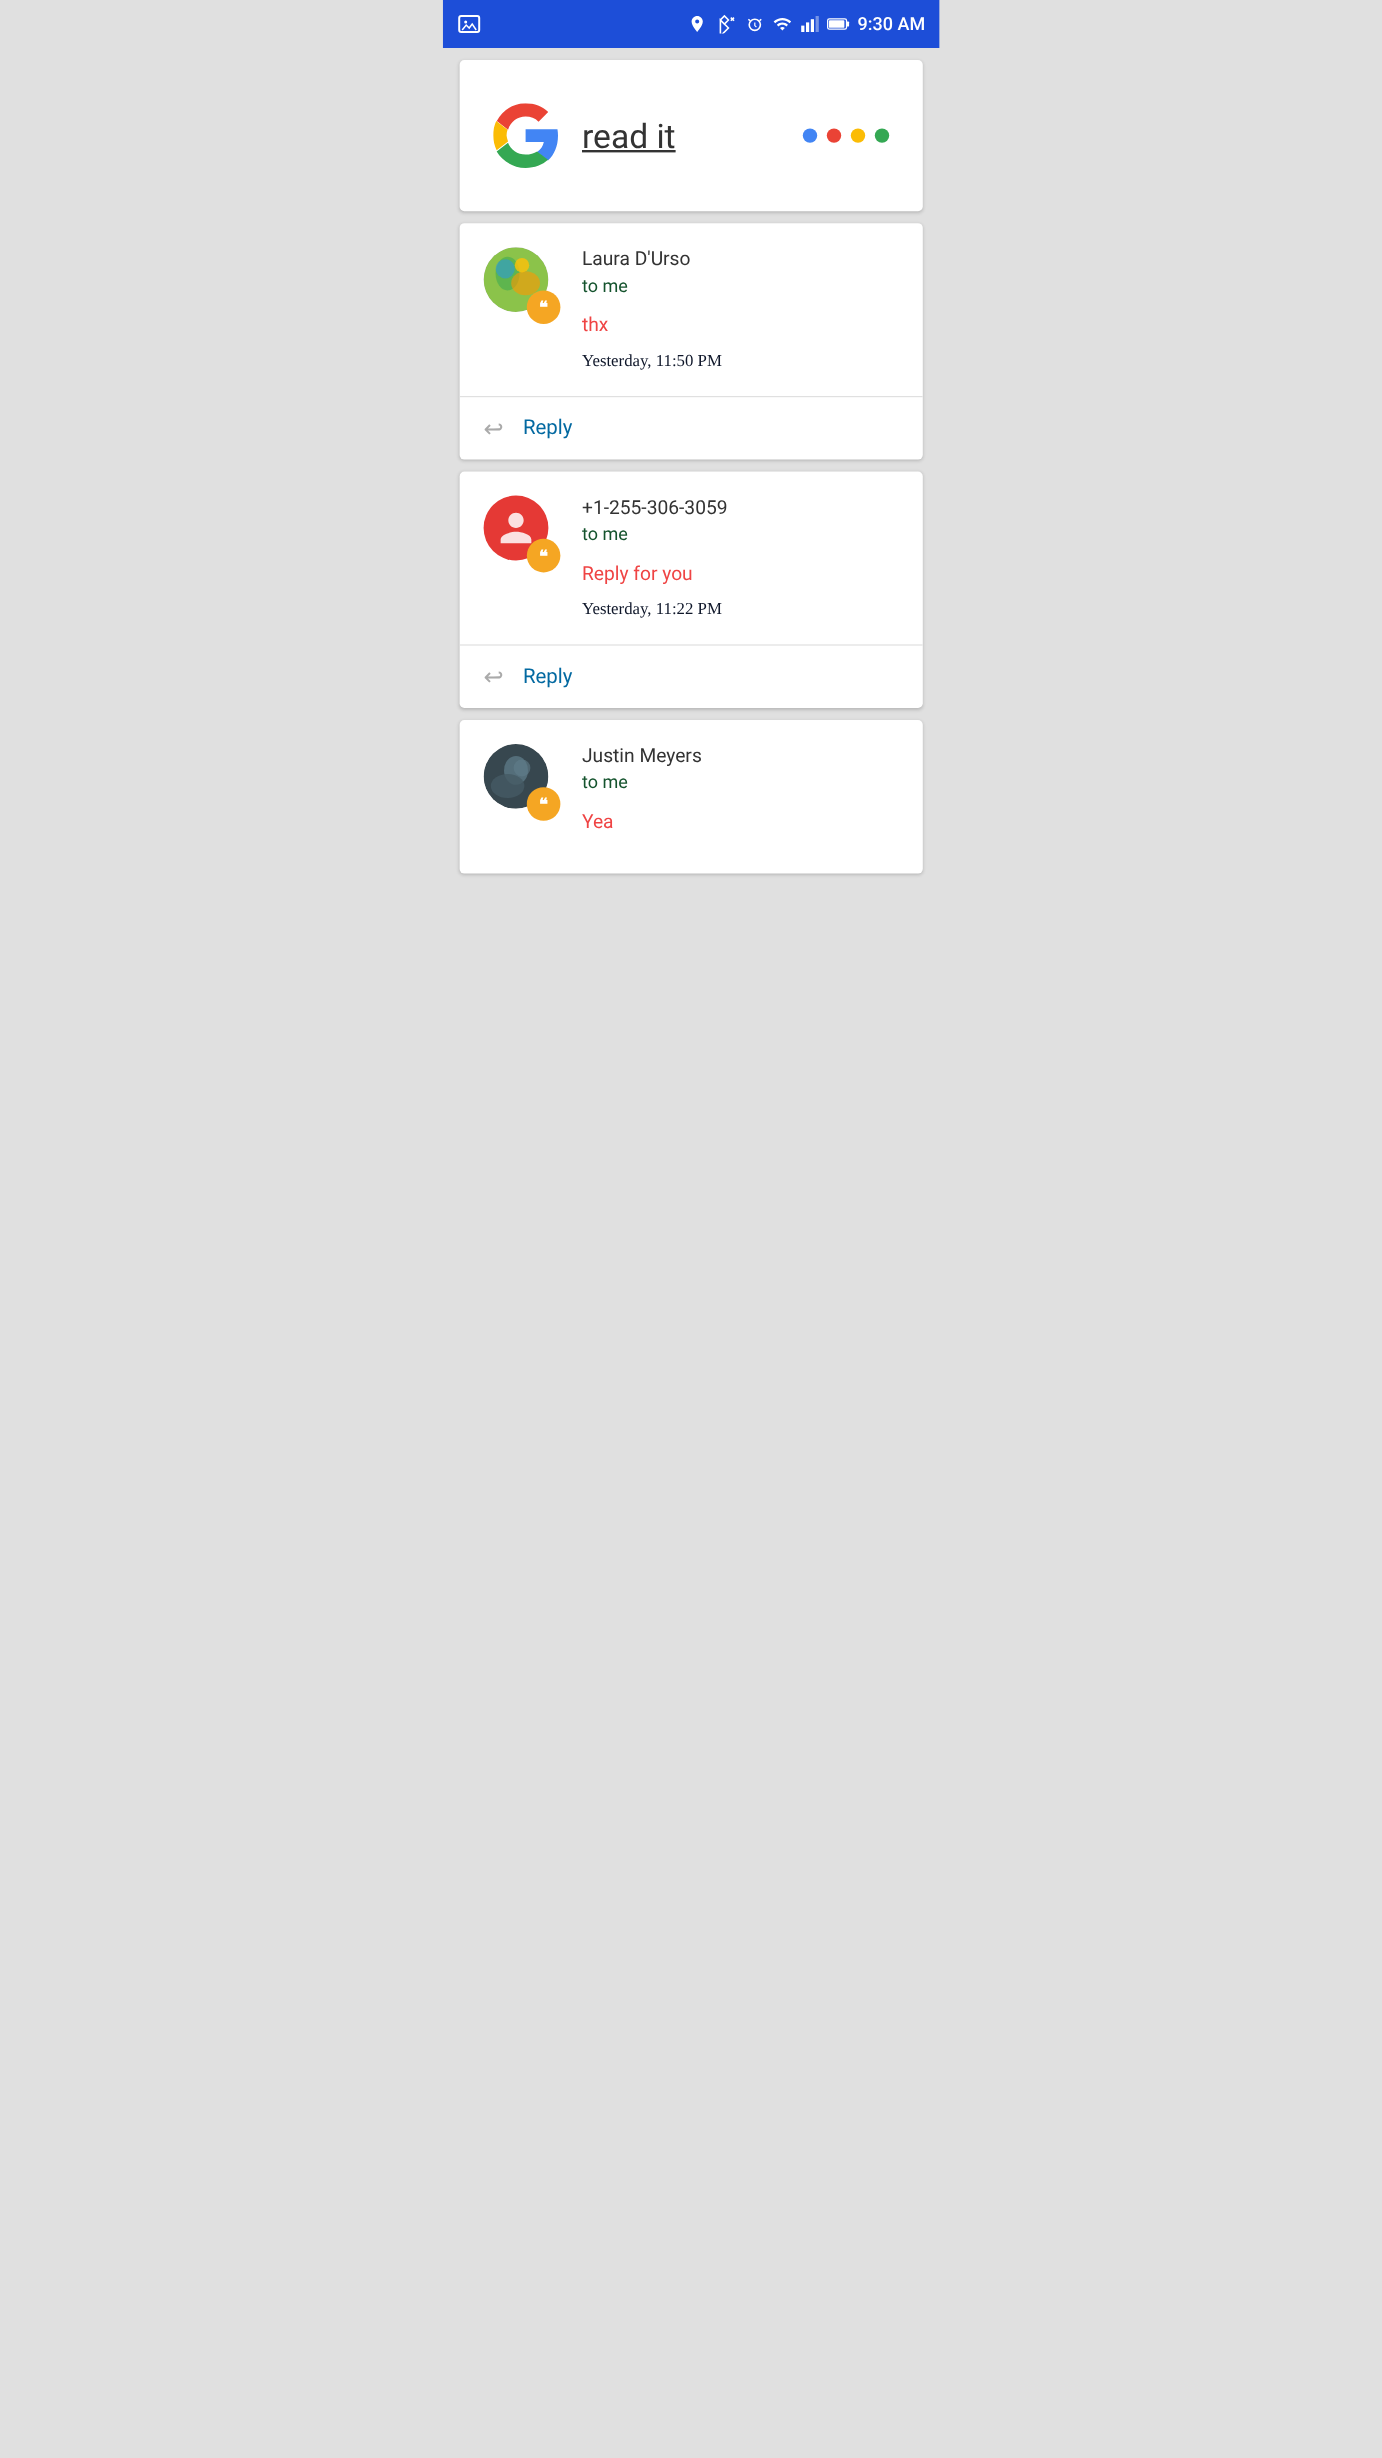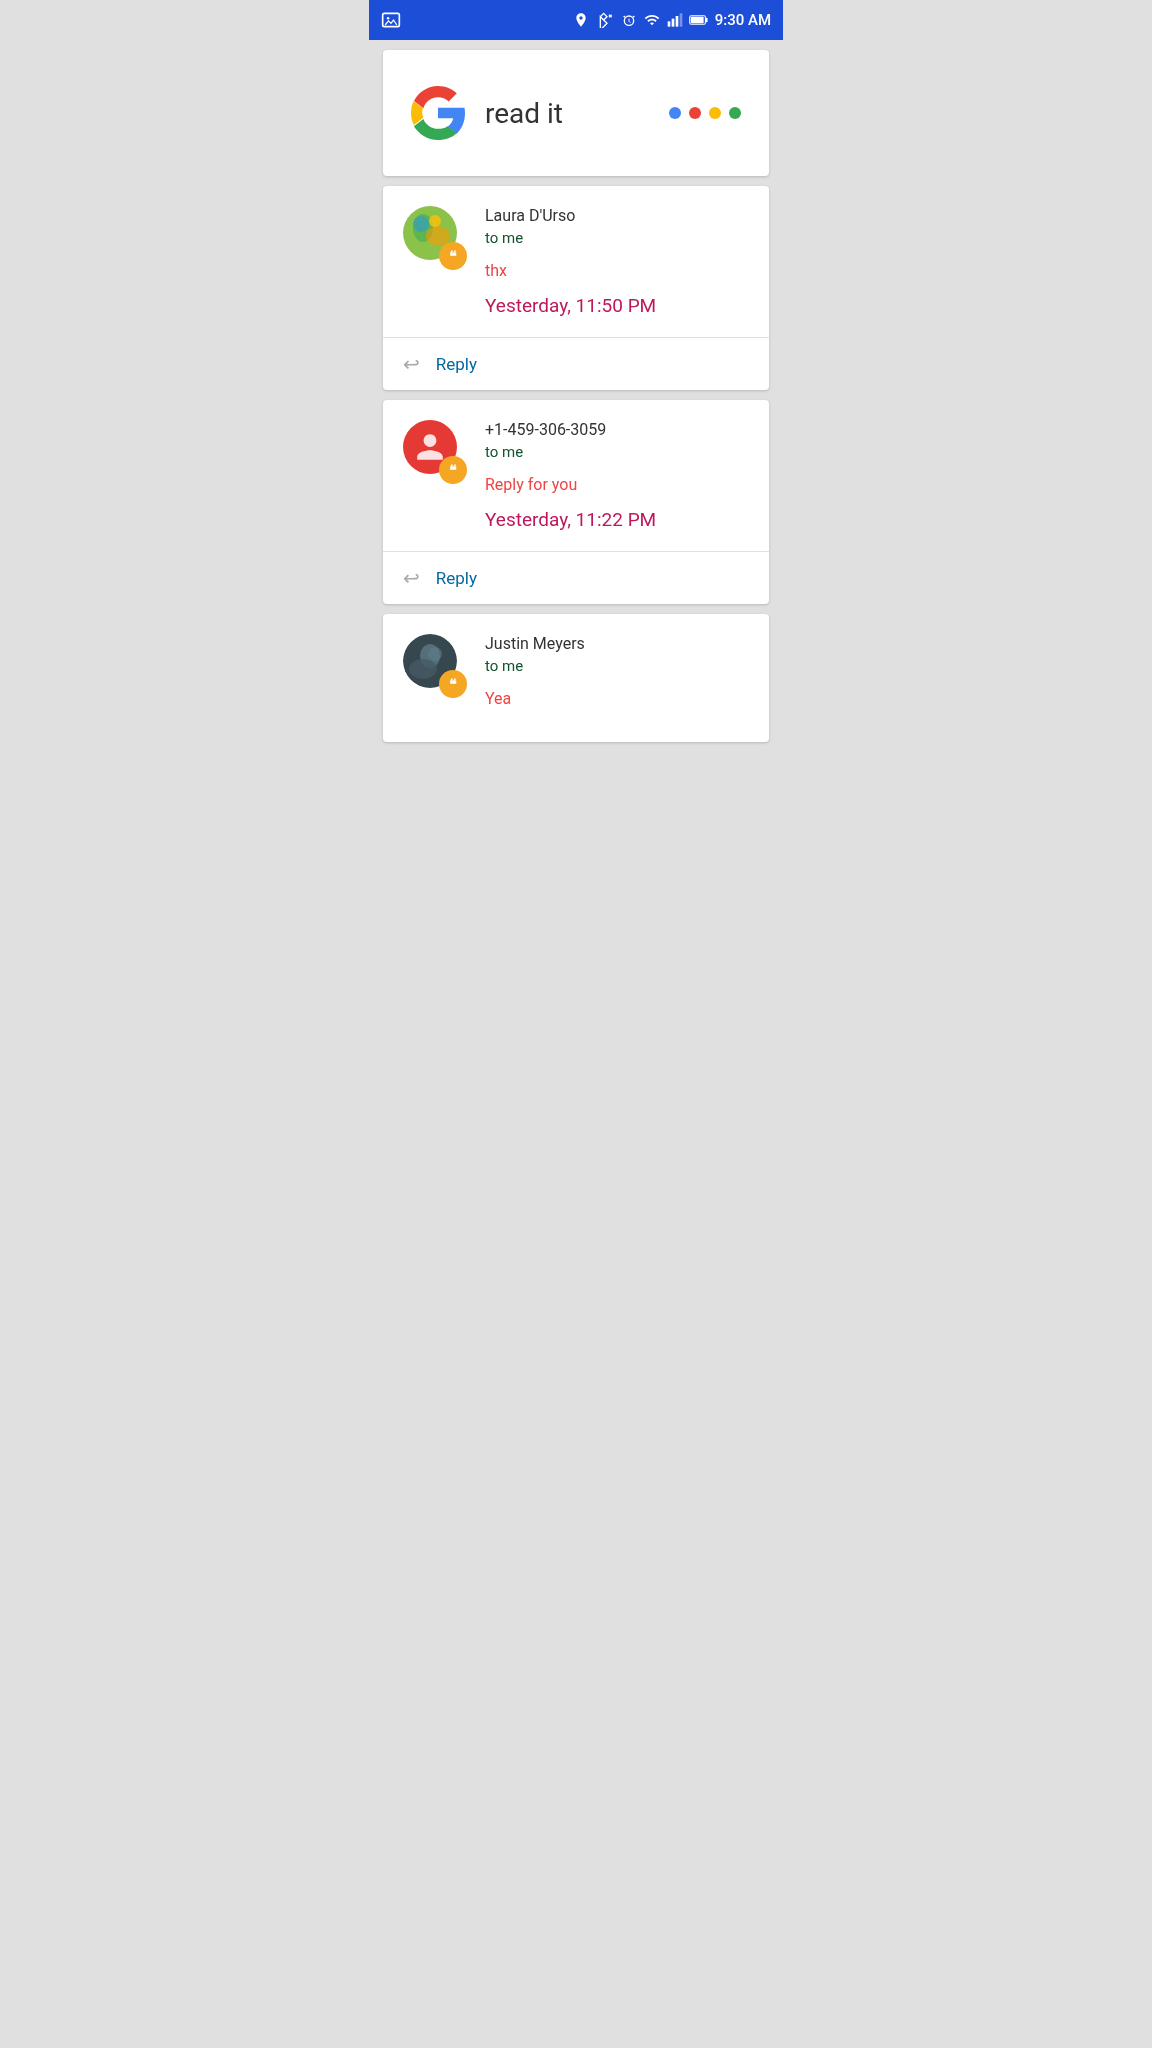--- a/index.html
+++ b/index.html
@@ -59,20 +59,21 @@
       gap: 20px;
     }
     .google-logo {
       width: 54px;
       height: 54px;
     }
     .google-title {
       font-size: 28px;
       color: #333;
       font-weight: 400;
+      text-decoration: underline;
     }
     .google-dots {
       display: flex;
       gap: 8px;
       align-items: center;
     }
     .dot {
       width: 12px;
       height: 12px;
       border-radius: 50%;
@@ -137,22 +138,23 @@
       font-size: 15px;
       color: #14532d;
       margin-bottom: 14px;
     }
     .message-text {
       font-size: 16px;
       color: #ef4444;
       margin-bottom: 14px;
     }
     .message-time {
-      font-size: 19px;
-      color: #be185d;
+      font-size: 14px;
+      color: #0f172a;
+      font-family: Liberation Serif, serif;
     }
     .reply-bar {
       border-top: 1px solid #e0e0e0;
       padding: 14px 20px;
       display: flex;
       align-items: center;
       gap: 16px;
       cursor: pointer;
     }
     .reply-arrow {
@@ -288,21 +290,21 @@
       <div class="avatar-img unknown-avatar">
         <svg width="32" height="32" viewBox="0 0 24 24">
           <path class="person-icon" d="M12 12c2.7 0 4.8-2.1 4.8-4.8S14.7 2.4 12 2.4 7.2 4.5 7.2 7.2 9.3 12 12 12zm0 2.4c-3.2 0-9.6 1.6-9.6 4.8v2.4h19.2v-2.4c0-3.2-6.4-4.8-9.6-4.8z"></path>
         </svg>
       </div>
       <div class="avatar-chat-badge">
         <span class="quote-icon">❝</span>
       </div>
     </div>
     <div class="message-content">
-      <div class="message-sender">+1-459-306-3059</div>
+      <div class="message-sender">+1-255-306-3059</div>
       <div class="message-to">to me</div>
       <div class="message-text">Reply for you</div>
       <div class="message-time">Yesterday, 11:22 PM</div>
     </div>
   </div>
   <div class="reply-bar">
     <span class="reply-arrow">↩</span>
     <span class="reply-text">Reply</span>
   </div>
 </div>

